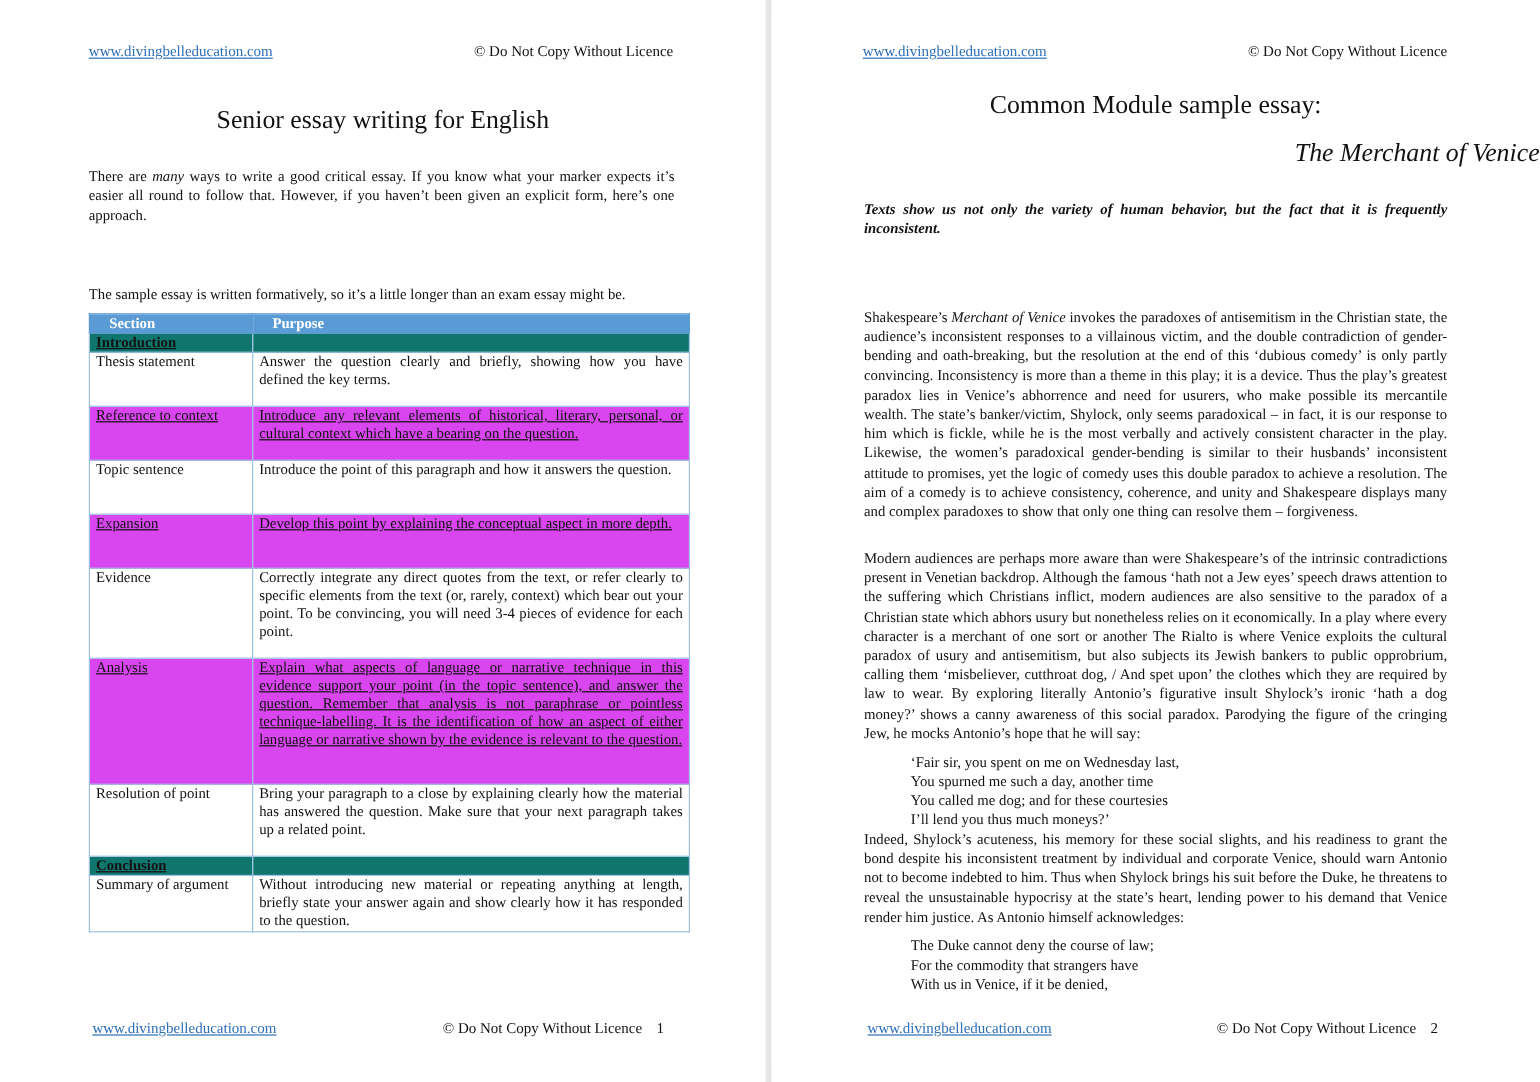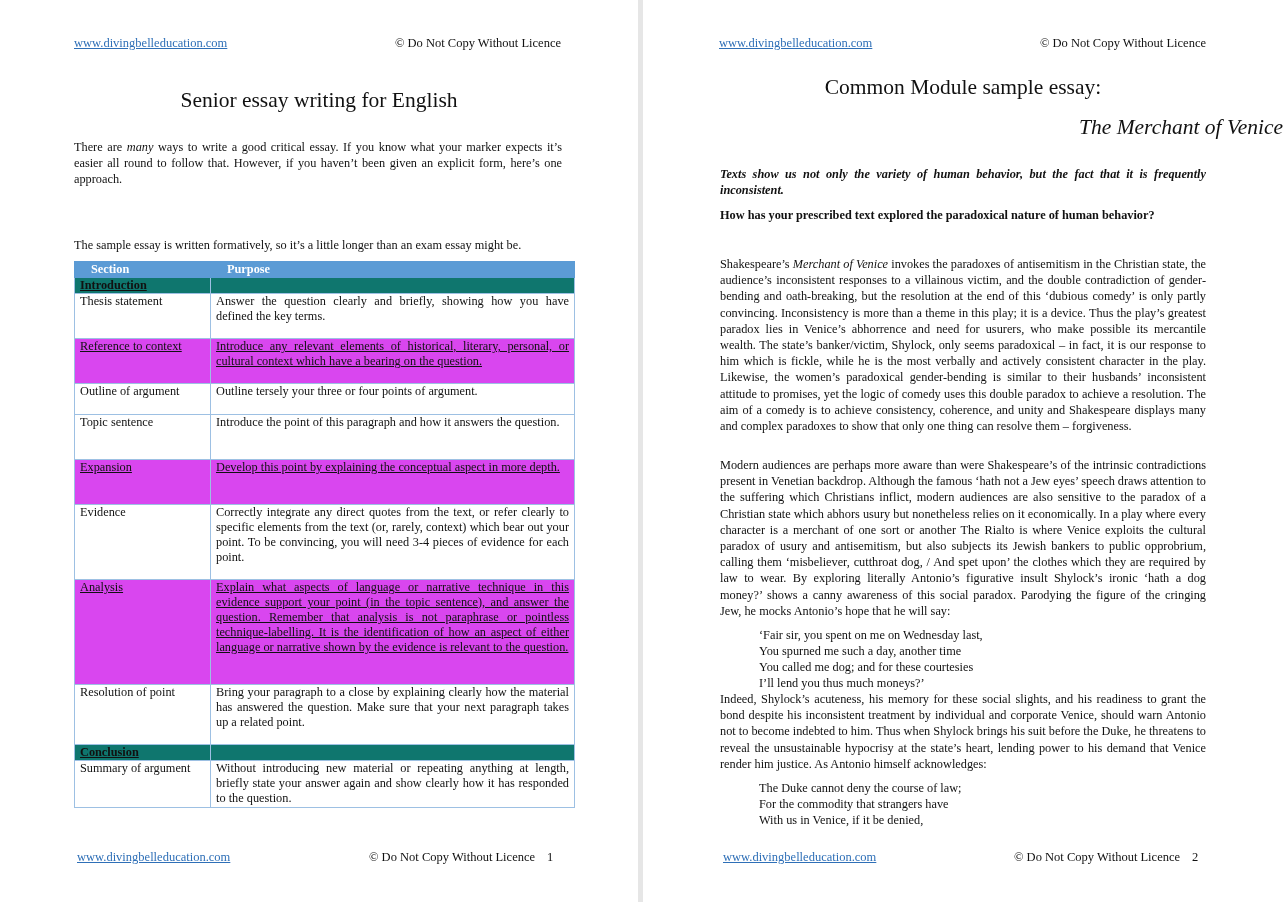--- a/index.html
+++ b/index.html
@@ -54,24 +54,20 @@
         <td></td>
       </tr>
       <tr style="height:45px;">
         <td>Thesis statement</td>
         <td class="purpose">Answer the question clearly and briefly, showing how you have defined the key terms.</td>
       </tr>
       <tr class="band" style="height:45px;">
         <td>Reference to context</td>
         <td class="purpose">Introduce any relevant elements of historical, literary, personal, or cultural context which have a bearing on the question.</td>
       </tr>
-      <tr style="height:31px;">
-        <td>Outline of argument</td>
-        <td class="purpose">Outline tersely your three or four points of argument.</td>
-      </tr>
       <tr style="height:45px;">
         <td>Topic sentence</td>
         <td class="purpose">Introduce the point of this paragraph and how it answers the question.</td>
       </tr>
       <tr class="band" style="height:45px;">
         <td>Expansion</td>
         <td class="purpose">Develop this point by explaining the conceptual aspect in more depth.</td>
       </tr>
       <tr style="height:75px;">
         <td>Evidence</td>
@@ -103,21 +99,20 @@
 <div class="gutter"></div>
 
 <div class="page page-right">
   <a class="hdr-link" style="left:76px; top:36px;">www.divingbelleducation.com</a>
   <div class="hdr-copy" style="right:77px; top:36px;">© Do Not Copy Without Licence</div>
 
   <div class="title" style="left:0; width:640px; top:75px;">Common Module sample essay:</div>
   <div class="subtitle" style="left:0; width:640px; top:115px;">The Merchant of Venice</div>
 
   <div class="prompt" style="left:77px; width:486px; top:166px;">Texts show us not only the variety of human behavior, but the fact that it is frequently inconsistent.</div>
-  <div class="question" style="left:77px; top:207px;">How has your prescribed text explored the paradoxical nature of human behavior?</div>
 
   <div class="para" style="left:77px; width:486px; top:256px;"><span>Shakespeare’s </span><em>Merchant of Venice</em><span> invokes the paradoxes of antisemitism in the Christian state, the audience’s inconsistent responses to a villainous victim, and the double contradiction of gender-bending and oath-breaking, but the resolution at the end of this ‘dubious comedy’ is only partly convincing. Inconsistency is more than a theme in this play; it is a device. Thus the play’s greatest paradox lies in Venice’s abhorrence and need for usurers, who make possible its mercantile wealth. The state’s banker/victim, Shylock, only seems paradoxical – in fact, it is our response to him which is fickle, while he is the most verbally and actively consistent character in the play. Likewise, the women’s paradoxical gender-bending is similar to their husbands’ inconsistent attitude to promises, yet the logic of comedy uses this double paradox to achieve a resolution. The aim of a comedy is to achieve consistency, coherence, and unity and Shakespeare displays many and complex paradoxes to show that only one thing can resolve them – forgiveness.</span></div>
 
   <div class="para" style="left:77px; width:486px; top:457px;">Modern audiences are perhaps more aware than were Shakespeare’s of the intrinsic contradictions present in Venetian backdrop. Although the famous ‘hath not a Jew eyes’ speech draws attention to the suffering which Christians inflict, modern audiences are also sensitive to the paradox of a Christian state which abhors usury but nonetheless relies on it economically. In a play where every character is a merchant of one sort or another The Rialto is where Venice exploits the cultural paradox of usury and antisemitism, but also subjects its Jewish bankers to public opprobrium, calling them ‘misbeliever, cutthroat dog, / And spet upon’ the clothes which they are required by law to wear. By exploring literally Antonio’s figurative insult Shylock’s ironic ‘hath a dog money?’ shows a canny awareness of this social paradox. Parodying the figure of the cringing Jew, he mocks Antonio’s hope that he will say:</div>
 
   <div class="quote" style="left:116px; top:627px;">
     <div>‘Fair sir, you spent on me on Wednesday last,</div>
     <div>You spurned me such a day, another time</div>
     <div>You called me dog; and for these courtesies</div>
     <div>I’ll lend you thus much moneys?’</div>

